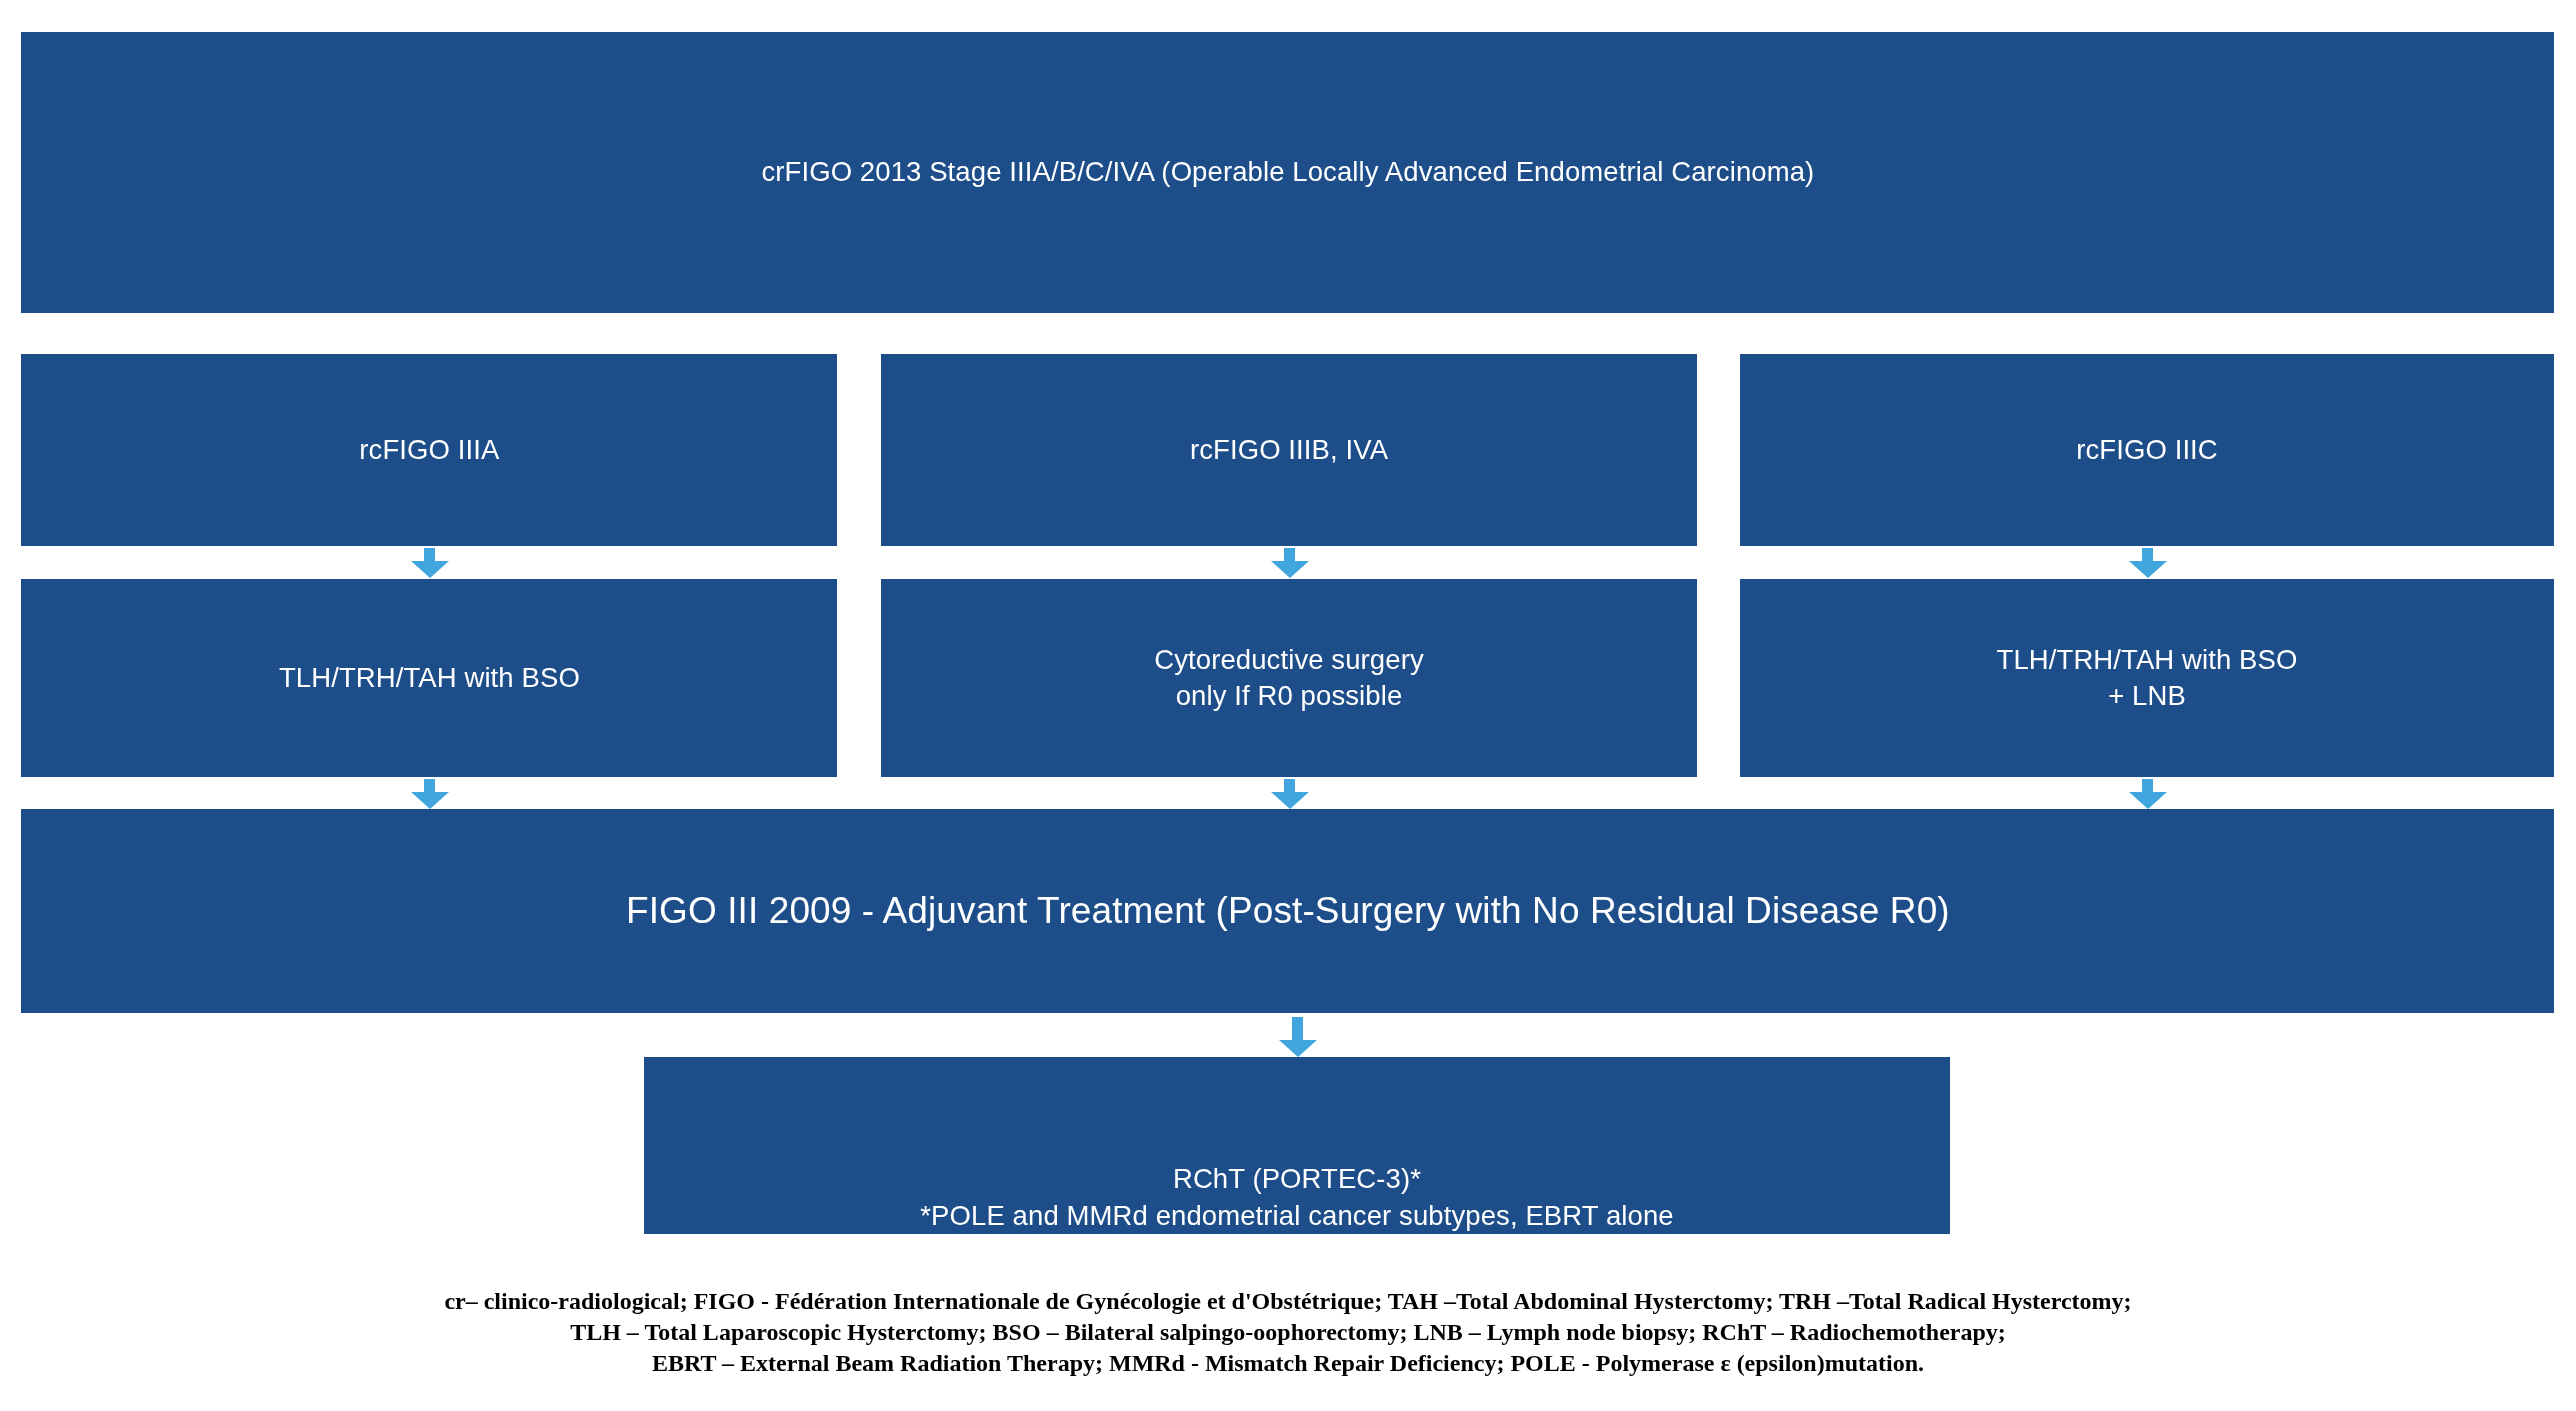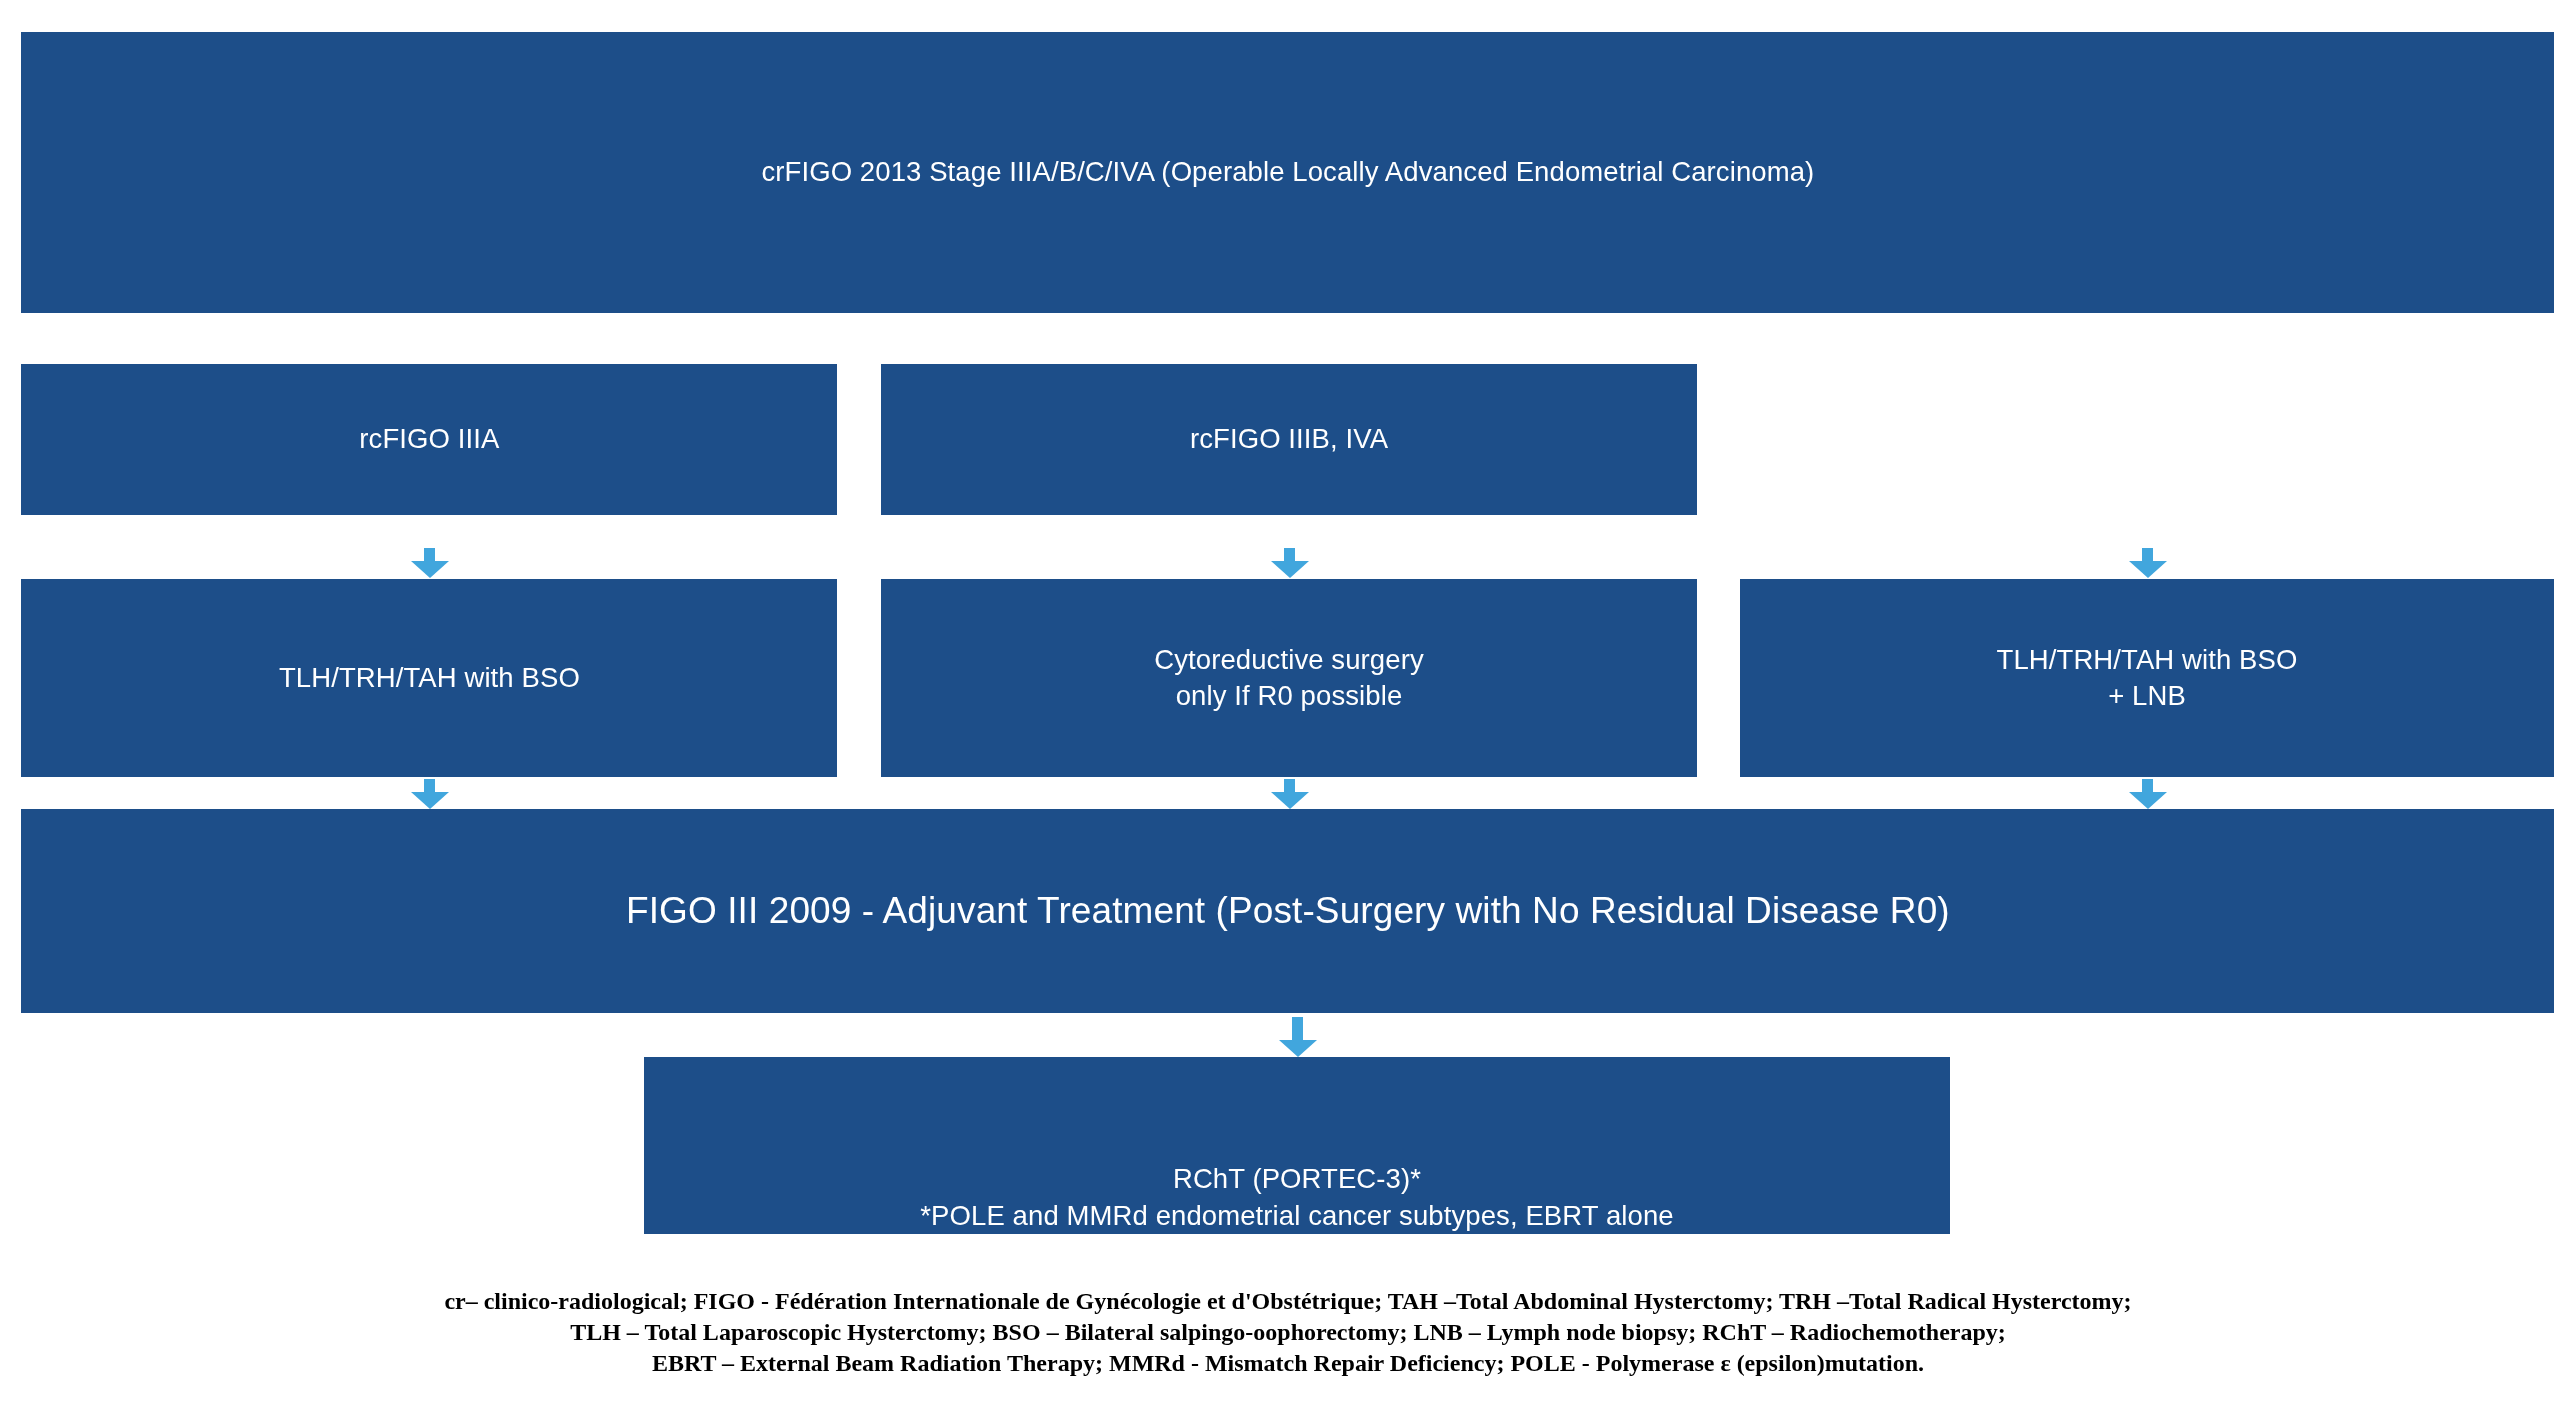--- a/index.html
+++ b/index.html
@@ -46,22 +46,22 @@
   #node-root {
     left: 21.4px;
     top: 32px;
     width: 2533px;
     height: 281px;
     font-size: 27.5px;
   }
 
   
   .row2 {
-    top: 364px;
-    height: 151px;
+    top: 354px;
+    height: 192px;
     font-size: 27.5px;
     justify-content: center;
   }
   #node-stage-iiia { left: 21.4px;   width: 816px; }
   #node-stage-iiib { left: 881px; width: 816px; }
   #node-stage-iiic { left: 1740px; width: 814px; }
 
   
   .row3 {
     top: 579px;
@@ -157,20 +157,23 @@
   <div class="node" id="node-root">
     <span class="line">crFIGO 2013  Stage IIIA/B/C/IVA (Operable Locally Advanced Endometrial Carcinoma)</span>
   </div>
 
   <div class="node row2" id="node-stage-iiia">
     <span class="line">rcFIGO IIIA</span>
   </div>
   <div class="node row2" id="node-stage-iiib">
     <span class="line">rcFIGO IIIB, IVA</span>
   </div>
+  <div class="node row2" id="node-stage-iiic">
+    <span class="line">rcFIGO IIIC</span>
+  </div>
 
   <div class="arrow arrow-a" id="arrow-iiia-surgery">
     <div class="shaft"></div>
     <div class="head"></div>
   </div>
   <div class="arrow arrow-a" id="arrow-iiib-surgery">
     <div class="shaft"></div>
     <div class="head"></div>
   </div>
   <div class="arrow arrow-a" id="arrow-iiic-surgery">

